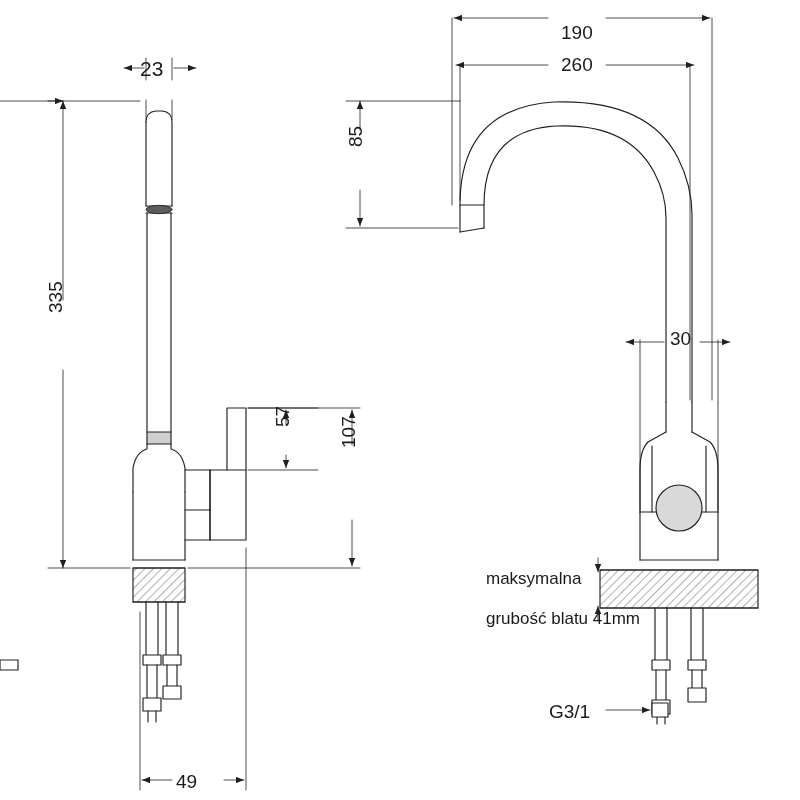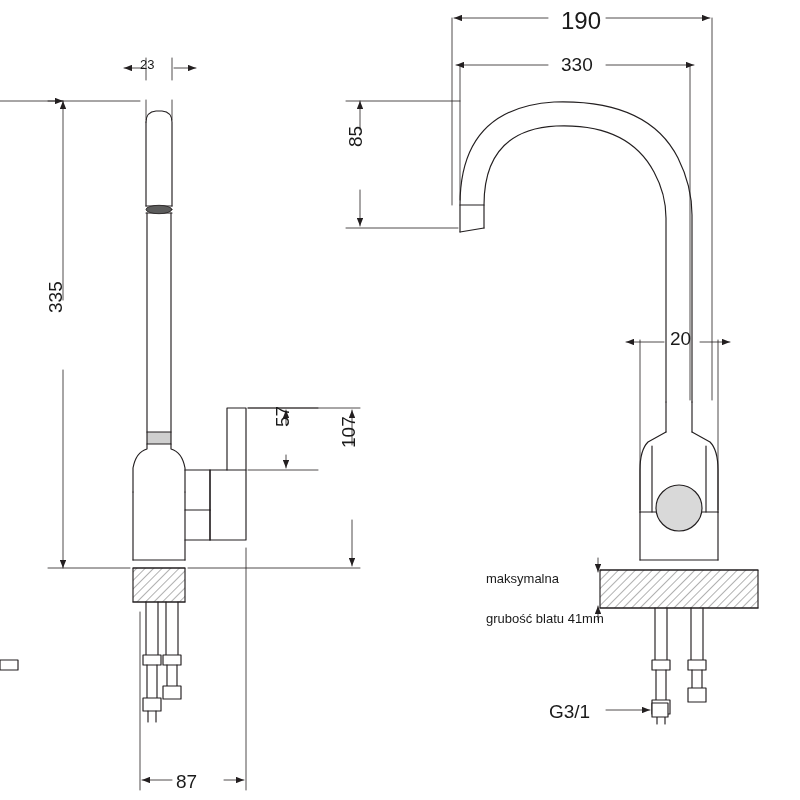--- a/index.html
+++ b/index.html
@@ -21,34 +21,34 @@
     top: 0;
     width: 800px;
     height: 800px;
   }
   .dim-label {
     position: absolute;
     font-family: "Liberation Sans", sans-serif;
     color: #1a1a1a;
     white-space: nowrap;
   }
-  .dim-23   { left: 140px; top: 57px;  font-size: 13px; }
+  .dim-23   { left: 140px; top: 57px;  font-size: 21px; }
   .dim-335  { left: 45px;  top: 313px; font-size: 19px; transform: rotate(-90deg); transform-origin: left top; }
   .dim-87   { left: 176px; top: 771px; font-size: 19px; }
-  .dim-190  { left: 561px; top: 7px;   font-size: 24px; }
+  .dim-190  { left: 561px; top: 22px;   font-size: 19px; }
   .dim-180  { left: 561px; top: 54px;  font-size: 19px; }
   .dim-85   { left: 345px; top: 147px; font-size: 19px; transform: rotate(-90deg); transform-origin: left top; }
   .dim-57   { left: 272px; top: 427px; font-size: 19px; transform: rotate(-90deg); transform-origin: left top; }
   .dim-107  { left: 338px; top: 448px; font-size: 19px; transform: rotate(-90deg); transform-origin: left top; }
   .dim-50   { left: 670px; top: 328px; font-size: 19px; }
   .dim-g38  { left: 549px; top: 701px; font-size: 19px; }
   .note {
     position: absolute;
     font-family: "Liberation Sans", sans-serif;
-    font-size: 13px;
+    font-size: 17px;
     color: #1a1a1a;
     text-align: right;
     line-height: 15px;
     white-space: nowrap;
   }
   .note-l1 { left: 486px; top: 571px; }
   .note-l2 { left: 486px; top: 592px; margin-top: 19px; }
 </style>
 </head>
 <body>
@@ -231,25 +231,25 @@
 
       <g stroke-width="0.8">
         <path d="M606,710 L650,710" marker-end="url(#arrR)"></path>
       </g>
       <rect x="652" y="703" width="16" height="14" fill="#ffffff" stroke="#231f20"></rect>
     </g>
   </svg>
 
   <div class="dim-label dim-23">23</div>
   <div class="dim-label dim-335">335</div>
-  <div class="dim-label dim-87">87</div>
+  <div class="dim-label dim-87">49</div>
   <div class="dim-label dim-57">57</div>
   <div class="dim-label dim-107">107</div>
   <div class="dim-label dim-190">190</div>
-  <div class="dim-label dim-180">330</div>
+  <div class="dim-label dim-180">260</div>
   <div class="dim-label dim-85">85</div>
-  <div class="dim-label dim-50">20</div>
+  <div class="dim-label dim-50">30</div>
   <div class="dim-label dim-g38">G3/1</div>
 
   <div class="note note-l1">maksymalna</div>
   <div class="note note-l2">grubość blatu 41mm</div>
 
 </div>
 
 </body></html>

